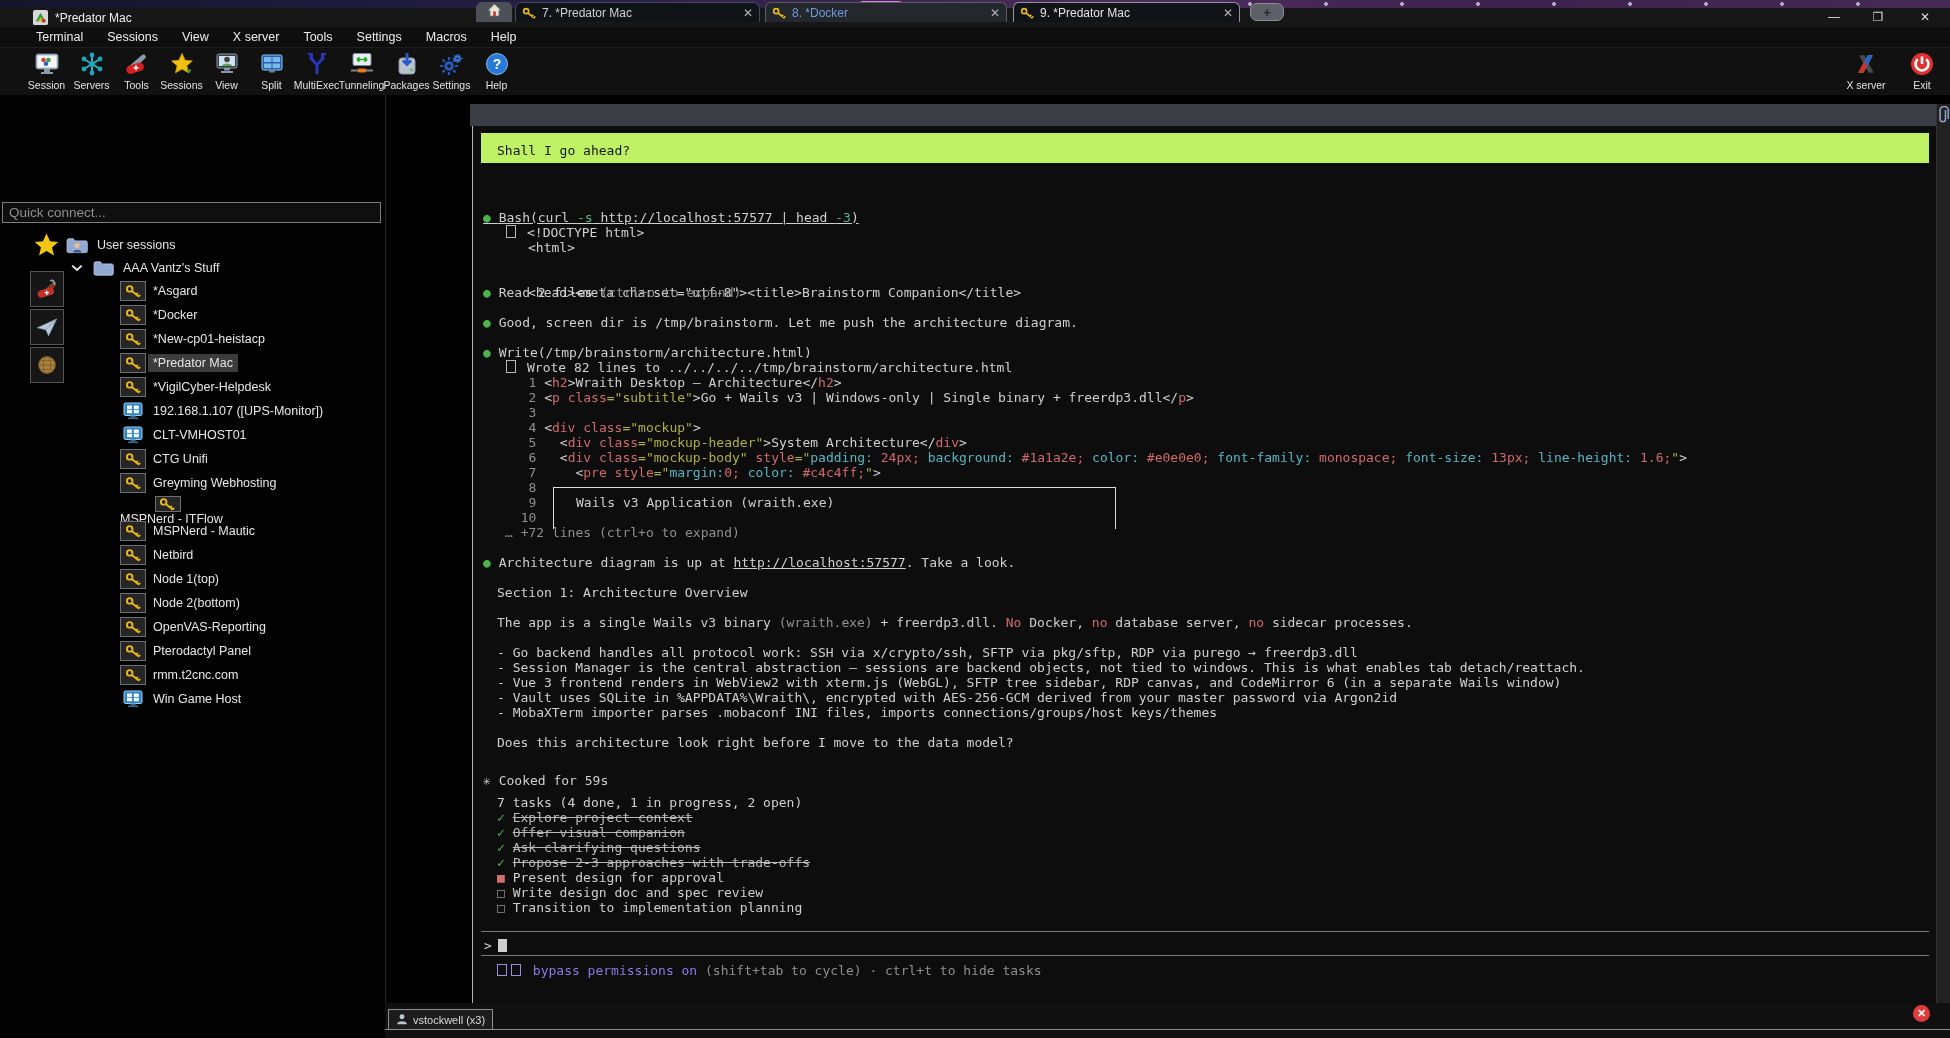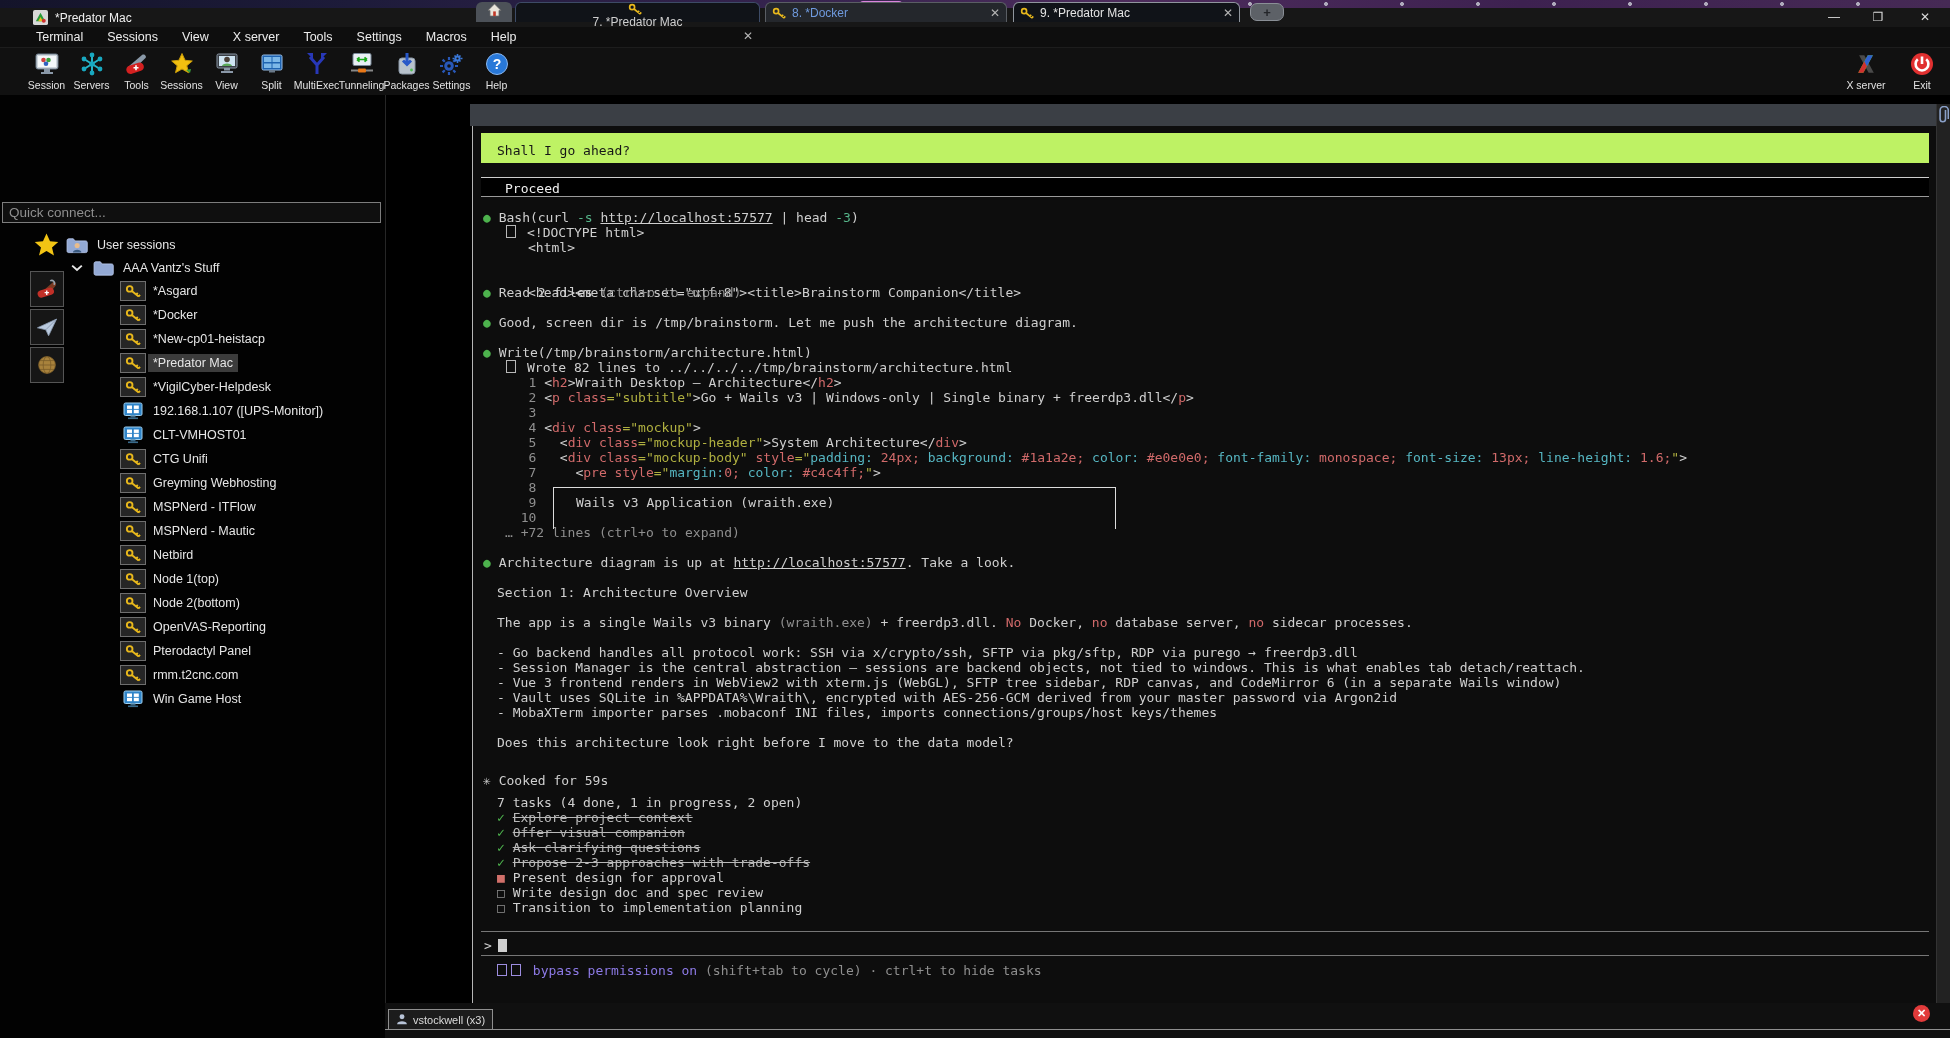--- a/index.html
+++ b/index.html
@@ -428,21 +428,21 @@
           </div>
           <div class="tree-row" style="left: 120px; top: 377px;">
             <span class="key-box">
               <svg viewBox="0 0 20 16">
                 <circle cx="5.5" cy="5.5" r="3.3" fill="none" stroke="#e8b81c" stroke-width="2.2"></circle>
                 <path d="M8 8l8 6.5M13 12.5l2-2.2M15.7 14.7l2-2.2" stroke="#e8b81c" stroke-width="2.2" fill="none"></path>
               </svg>
             </span>
             <span class="lbl">Greyming Webhosting</span>
           </div>
-          <div class="tree-row" style="left: 120px; top: 401px;">
+          <div class="tree-row" style="left: 120px; top: 401px; flex-direction: column;">
             <span class="key-box">
               <svg viewBox="0 0 20 16">
                 <circle cx="5.5" cy="5.5" r="3.3" fill="none" stroke="#e8b81c" stroke-width="2.2"></circle>
                 <path d="M8 8l8 6.5M13 12.5l2-2.2M15.7 14.7l2-2.2" stroke="#e8b81c" stroke-width="2.2" fill="none"></path>
               </svg>
             </span>
             <span class="lbl">MSPNerd - ITFlow</span>
           </div>
           <div class="tree-row" style="left: 120px; top: 425px;">
             <span class="key-box">
@@ -528,21 +528,21 @@
   </div>
 
   <div id="tabstrip"></div>
   <div id="tab-home">
       <span id="home-ic"><svg viewBox="0 0 16 15">
           <path d="M8 1 1 8h2.2v6h9.6V8H15z" fill="#e8e4da" stroke="#6a6a6a" stroke-width=".8"></path>
           <rect x="6.6" y="9" width="2.8" height="5" fill="#c03828"></rect>
         </svg></span>
     </div>
   <div id="tabs-dyn">
-      <div class="tab" style="left: 515px; width: 245px; background: rgb(16, 19, 24); border-top: 1px solid rgb(61, 75, 102); border-right: 1px solid rgb(61, 75, 102); border-left: 1px solid rgb(61, 75, 102); border-image: initial; border-bottom: none; color: rgb(207, 207, 207); flex-direction: column;">
+      <div class="tab" style="left: 515px; width: 245px; background: rgb(16, 19, 24); border-top: 1px solid rgb(61, 75, 102); border-right: 1px solid rgb(61, 75, 102); border-left: 1px solid rgb(61, 75, 102); border-image: initial; border-bottom: none; color: rgb(207, 207, 207);">
         <span class="ticon">
           <svg viewBox="0 0 20 16">
             <circle cx="5.5" cy="5.5" r="3.3" fill="none" stroke="#e8b81c" stroke-width="2.2"></circle>
             <path d="M8 8l8 6.5M13 12.5l2-2.2M15.7 14.7l2-2.2" stroke="#e8b81c" stroke-width="2.2" fill="none"></path>
           </svg>
         </span>
         <span>7. *Predator Mac</span>
         <span class="tclose">✕</span>
       </div>
       <div class="tab" style="left: 765px; width: 242px; background: rgb(36, 39, 44); border-top: 1px solid rgb(90, 94, 100); border-right: 1px solid rgb(90, 94, 100); border-left: 1px solid rgb(90, 94, 100); border-image: initial; border-bottom: none; color: rgb(111, 154, 222);">
@@ -566,25 +566,22 @@
         <span class="tclose">✕</span>
       </div>
     </div>
   <div id="tab-new">+</div>
 
   <div id="terminal"></div>
   <div id="term-left-line"></div>
   <div id="dialog-bar">
     <span>Shall I go ahead?</span>
   </div>
-  <div id="proceed-box">
-    <span>Proceed</span>
-  </div>
   <div id="term-lines">
-      <div class="tline" style="top: 210px; left: 483px;"><span class="g">● </span><span class="">Bash(curl </span><span class="opt">-s</span><span class=""> </span><span class="url">http://localhost:57577</span><span class=""> | head </span><span class="opt">-3</span><span class="">)</span></div>
+      <div class="tline" style="top: 210px; left: 483px; text-decoration: underline;"><span class="g">● </span><span class="">Bash(curl </span><span class="opt">-s</span><span class=""> </span><span class="url">http://localhost:57577</span><span class=""> | head </span><span class="opt">-3</span><span class="">)</span></div>
       <div class="tline" style="top: 225px; left: 505px;"><span class="tofu"></span><span class="">&lt;!DOCTYPE html&gt;</span></div>
       <div class="tline" style="top: 240px; left: 528px;"><span class="">&lt;html&gt;</span></div>
       <div class="tline" style="top: 255px; left: 528px; margin-top: 30px;"><span class="">&lt;head&gt;&lt;meta charset="utf-8"&gt;&lt;title&gt;Brainstorm Companion&lt;/title&gt;</span></div>
       <div class="tline" style="top: 285px; left: 483px;"><span class="g">● </span><span class="">Read 2 files </span><span class="dim">(ctrl+o to expand)</span></div>
       <div class="tline" style="top: 315px; left: 483px;"><span class="g">● </span><span class="">Good, screen dir is /tmp/brainstorm. Let me push the architecture diagram.</span></div>
       <div class="tline" style="top: 345px; left: 483px;"><span class="g">● </span><span class="">Write(/tmp/brainstorm/architecture.html)</span></div>
       <div class="tline" style="top: 360px; left: 505px;"><span class="tofu"></span><span class="">Wrote 82 lines to ../../../../tmp/brainstorm/architecture.html</span></div>
       <div class="tline" style="top: 375px; left: 505px;"><span class="ln">   1 </span><span class="">&lt;</span><span class="tag">h2</span><span class="">&gt;Wraith Desktop — Architecture&lt;/</span><span class="tag">h2</span><span class="">&gt;</span></div>
       <div class="tline" style="top: 390px; left: 505px;"><span class="ln">   2 </span><span class="">&lt;</span><span class="tag">p</span><span class=""> </span><span class="tag">class</span><span class="str">="subtitle"</span><span class="">&gt;Go + Wails v3 | Windows-only | Single binary + freerdp3.dll&lt;/</span><span class="tag">p</span><span class="">&gt;</span></div>
       <div class="tline" style="top: 405px; left: 505px;"><span class="ln">   3</span></div>

